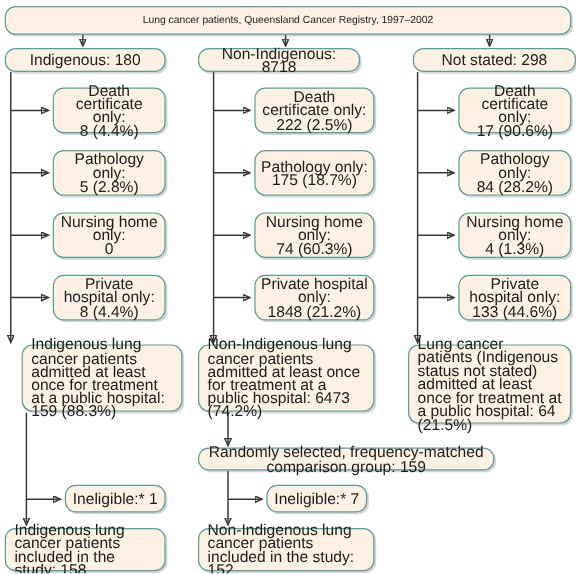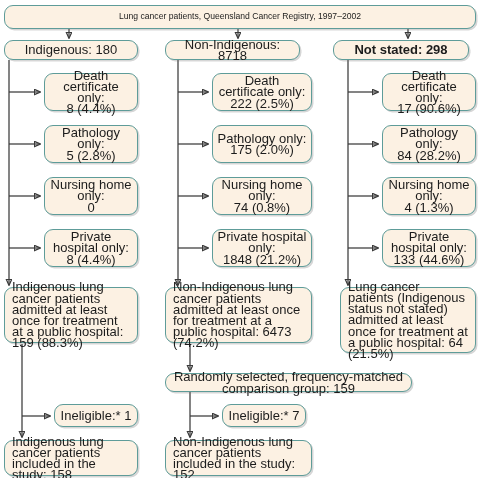--- a/index.html
+++ b/index.html
@@ -92,21 +92,21 @@
   <div class="box ctr title" style="left:4px;top:5px;width:472px;height:24px;">
     <span class="t">Lung cancer patients, Queensland Cancer Registry, 1997–2002</span>
   </div>
 
   <div class="box ctr" style="left:4px;top:40px;width:134px;height:20px;">
     <span class="t">Indigenous: 180</span>
   </div>
   <div class="box ctr" style="left:165px;top:40px;width:135px;height:20px;align-items:flex-end;">
     <span class="t">Non-Indigenous: 8718</span>
   </div>
-  <div class="box ctr" style="left:333px;top:40px;width:136px;height:20px;font-weight:bold;">
+  <div class="box ctr" style="left:344px;top:40px;width:136px;height:20px;">
     <span class="t">Not stated: 298</span>
   </div>
 
   <div class="box ctr" style="left:44px;top:73px;width:94px;height:38px;">
     <span class="t">Death certificate only:</span>
     <span class="t">8 (4.4%)</span>
   </div>
   <div class="box ctr" style="left:44px;top:125px;width:94px;height:38px;">
     <span class="t">Pathology only:</span>
     <span class="t">5 (2.8%)</span>
@@ -119,25 +119,25 @@
     <span class="t">Private hospital only:</span>
     <span class="t">8 (4.4%)</span>
   </div>
 
   <div class="box ctr" style="left:212px;top:73px;width:100px;height:38px;">
     <span class="t">Death certificate only:</span>
     <span class="t">222 (2.5%)</span>
   </div>
   <div class="box ctr" style="left:212px;top:125px;width:100px;height:38px;">
     <span class="t">Pathology only:</span>
-    <span class="t">175 (2.0%)</span>
+    <span class="t">175 (18.7%)</span>
   </div>
   <div class="box ctr" style="left:212px;top:177px;width:100px;height:38px;">
     <span class="t">Nursing home only:</span>
-    <span class="t">74 (0.8%)</span>
+    <span class="t">74 (60.3%)</span>
   </div>
   <div class="box ctr" style="left:212px;top:229px;width:100px;height:38px;">
     <span class="t">Private hospital only:</span>
     <span class="t">1848 (21.2%)</span>
   </div>
 
   <div class="box ctr" style="left:382px;top:73px;width:94px;height:38px;">
     <span class="t">Death certificate only:</span>
     <span class="t">17 (90.6%)</span>
   </div>
@@ -147,21 +147,21 @@
   </div>
   <div class="box ctr" style="left:382px;top:177px;width:94px;height:38px;">
     <span class="t">Nursing home only:</span>
     <span class="t">4 (1.3%)</span>
   </div>
   <div class="box ctr" style="left:382px;top:229px;width:94px;height:38px;">
     <span class="t">Private hospital only:</span>
     <span class="t">133 (44.6%)</span>
   </div>
 
-  <div class="box lft" style="left:4px;top:287px;width:134px;height:56px;">
+  <div class="box lft" style="left:18px;top:287px;width:134px;height:56px;">
     <span class="t">Indigenous lung cancer patients admitted at least once for treatment at a public hospital: 159 (88.3%)</span>
   </div>
   <div class="box lft" style="left:165px;top:287px;width:147px;height:56px;">
     <span class="t">Non-Indigenous lung cancer patients admitted at least once for treatment at a public hospital: 6473 (74.2%)</span>
   </div>
   <div class="box lft" style="left:340px;top:287px;width:136px;height:66px;">
     <span class="t">Lung cancer patients (Indigenous status not stated) admitted at least once for treatment at a public hospital: 64 (21.5%)</span>
   </div>
 
   <div class="box ctr" style="left:165px;top:373px;width:247px;height:19px;">

